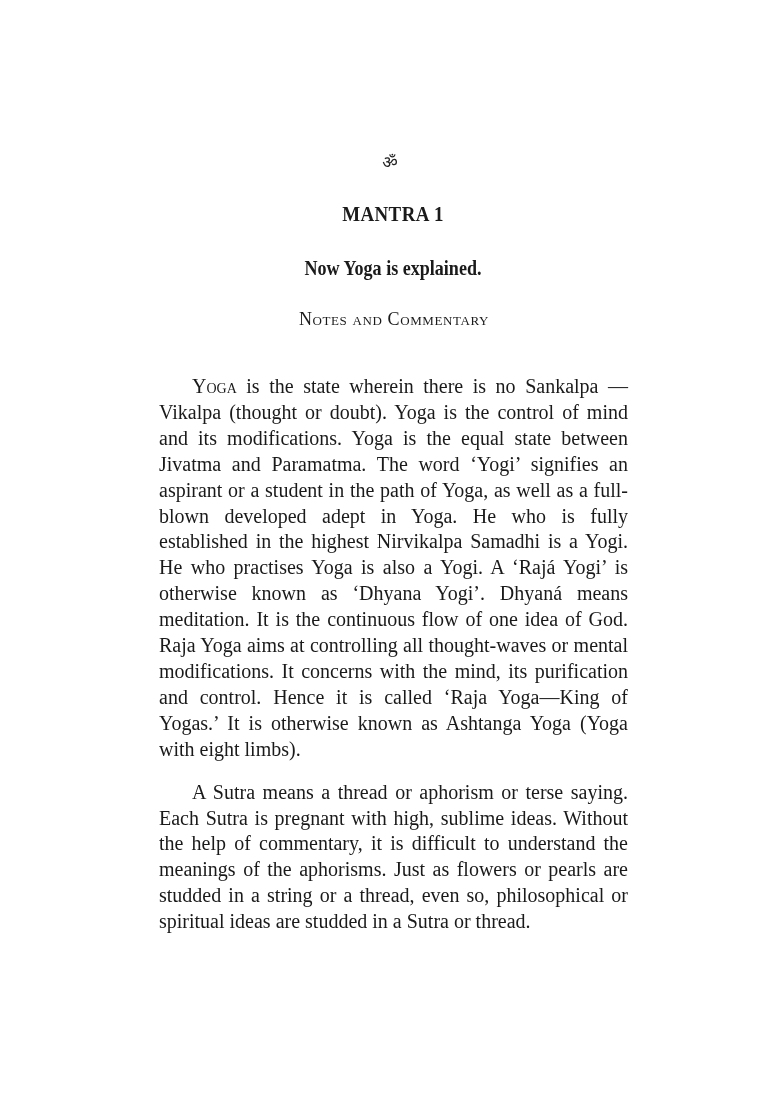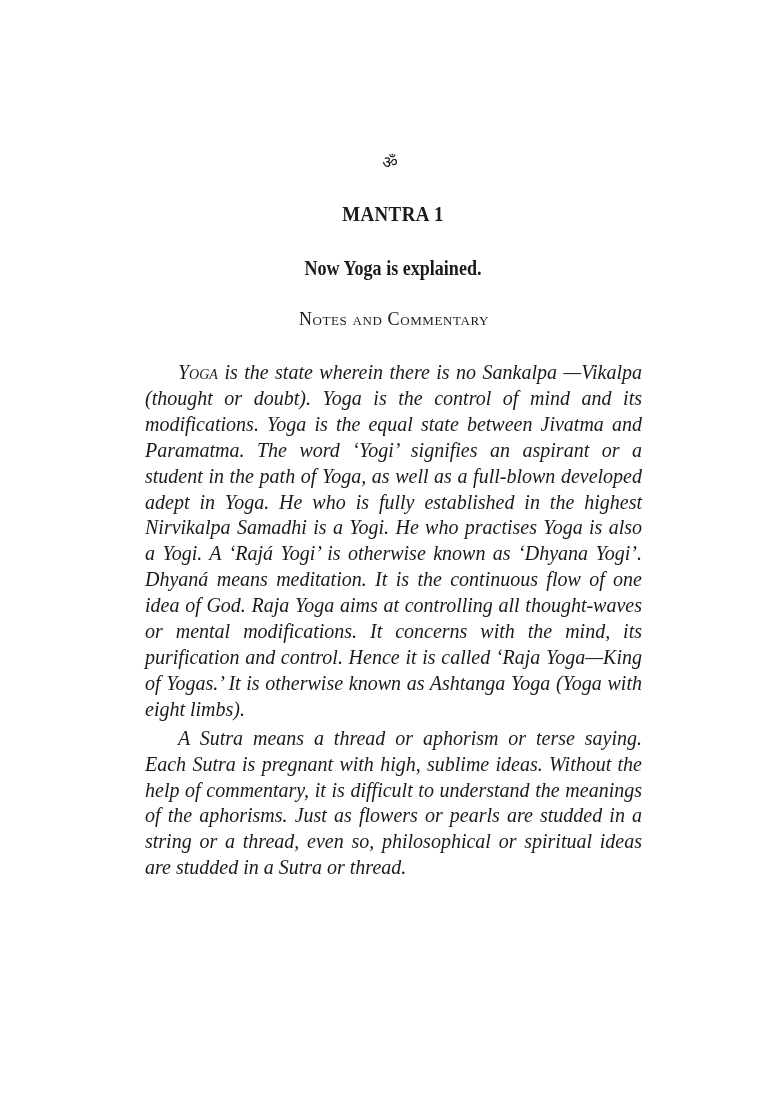--- a/index.html
+++ b/index.html
@@ -11,21 +11,21 @@
            font-family: "Liberation Serif", serif; font-weight: bold; font-size: 22px; letter-spacing: 0.5px;
            transform: scaleX(0.86); transform-origin: 393px 0; }
   .subtitle { position: absolute; top: 256px; left: 0; width: 786px; text-align: center;
               font-family: "Liberation Serif", serif; font-weight: bold; font-size: 21px;
               transform: scaleX(0.86); transform-origin: 393px 0; }
   .section { position: absolute; top: 309px; left: 0; width: 788px; text-align: center;
              font-family: "Liberation Serif", serif; font-size: 18px; font-variant: small-caps; letter-spacing: 0.6px; }
   .body { position: absolute; top: 357px; left: 142px; width: 503px;
           font-family: "Liberation Serif", serif; font-size: 20px; line-height: 25.9px;
           text-align: justify; }
-  .body p { margin: 3px; text-indent: 33px; font-style: italic; }
+  .body p { margin: 17px; text-indent: 33px; }
   .sc { font-variant: small-caps; }
 </style>
 </head>
 <body>
 
 <div class="page">
   <div class="om">ॐ</div>
   <div class="title">MANTRA 1</div>
   <div class="subtitle">Now Yoga is explained.</div>
   <div class="section">Notes and Commentary</div>

